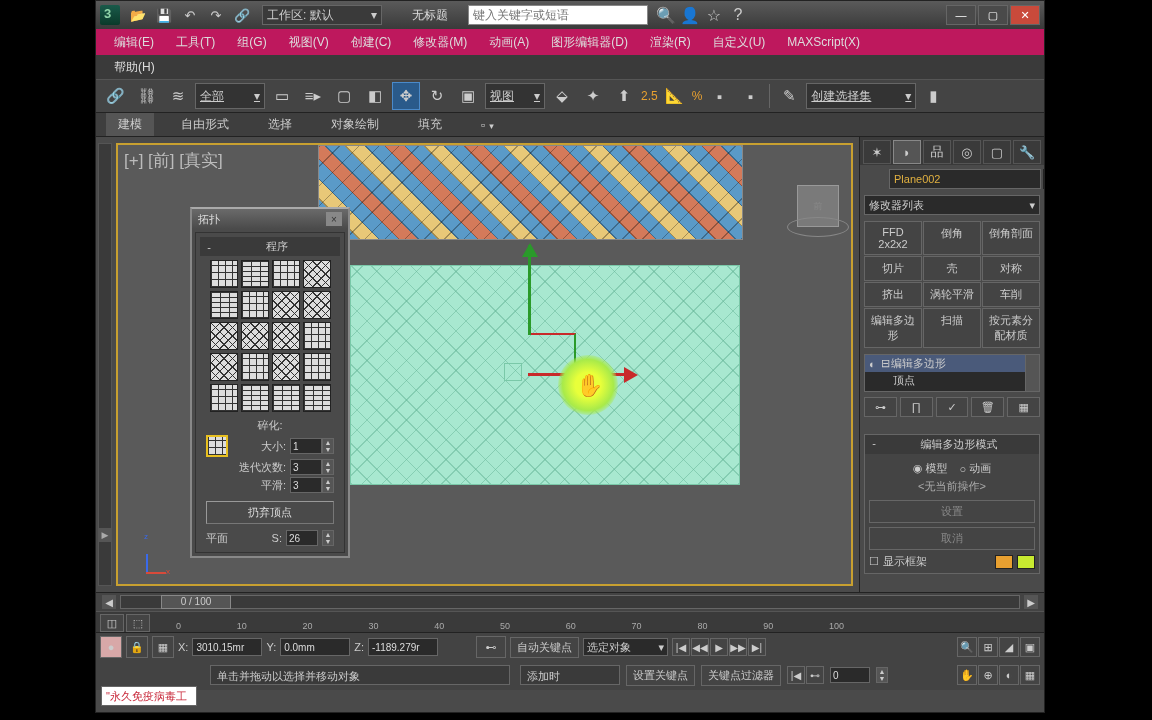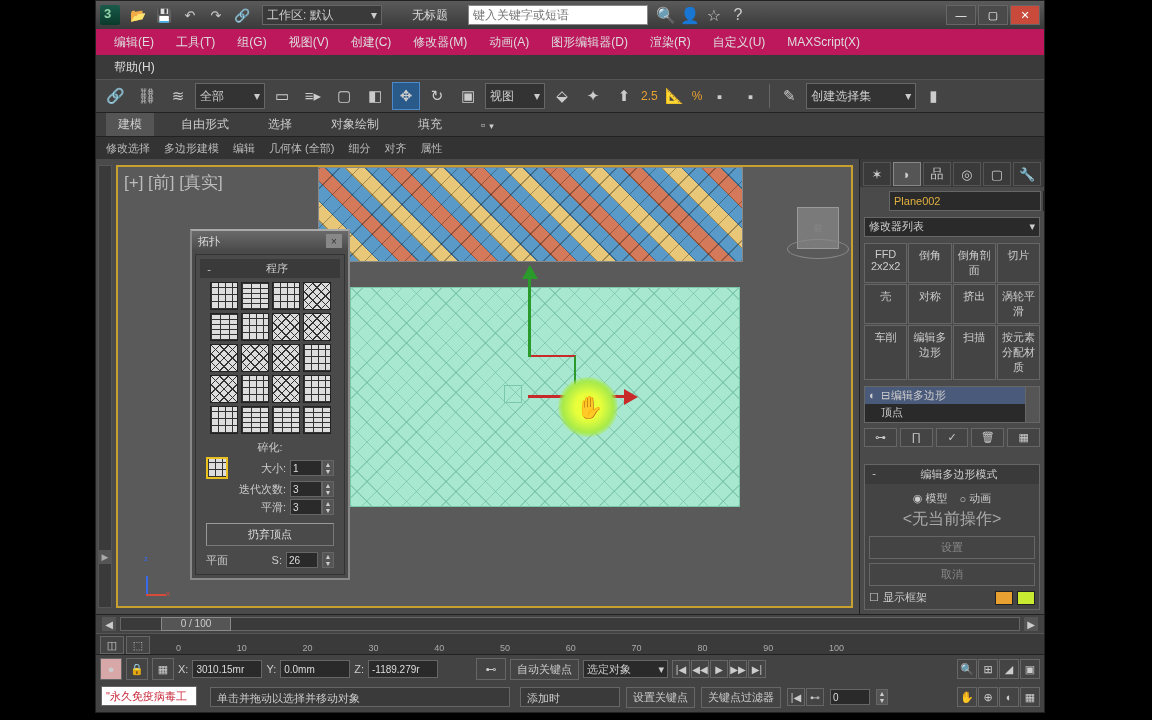--- a/index.html
+++ b/index.html
@@ -21,21 +21,21 @@
 .win-close { background:#c94a3b; }
 
 .menubar { height:26px; background:#be185d; display:flex; align-items:center; padding:0 8px; gap:2px; }
 .menubar2 { height:24px; background:#3a3a3a; display:flex; align-items:center; padding:0 8px; }
 .menu-item { color:#ddd; font-size:12px; padding:3px 10px; }
 
 .maintoolbar { height:34px; background:#444; border-top:1px solid #555; border-bottom:1px solid #222; display:flex; align-items:center; padding:0 6px; gap:3px; }
 .tb-btn { width:28px; height:28px; display:flex; align-items:center; justify-content:center; color:#ccc; border:1px solid transparent; font-size:15px; }
 .tb-btn.active { background:#2a5a8a; border:1px solid #4a8aca; }
 .tb-sep { width:1px; height:24px; background:#666; margin:0 2px; }
-.tb-drop { background:#333; border:1px solid #666; color:#ccc; font-size:12px; height:22px; padding:12px 4px; display:flex; align-items:center; justify-content:space-between; }
+.tb-drop { background:#333; border:1px solid #666; color:#ccc; font-size:12px; height:22px; padding:12px 4px; display:flex; align-items:center; justify-content:space-between;text-decoration:underline; }
 
 .ribbon { height:24px; background:#3e3e3e; display:flex; align-items:center; padding:0 10px; gap:15px; border-bottom:1px solid #222; }
 .ribbon-tab { color:#ccc; font-size:12px; padding:3px 12px; }
 .ribbon-tab.active { background:#555; }
 .ribbon2 { height:22px; background:#333; display:flex; align-items:center; padding:0 4px; gap:2px; }
 .ribbon2 span { color:#bbb; font-size:11px; padding:2px 6px; }
 
 .work-area { position:relative; height: calc(100% - 28px - 26px - 24px - 34px - 24px - 22px - 98px); display:flex; }
 .viewport-region { flex:1; padding:6px 6px 6px 20px; background:#4a4a4a; position:relative; }
 .left-bar { position:absolute; left:2px; top:6px; width:14px; height:calc(100% - 12px); background:#3a3a3a; border:1px solid #555; }
@@ -106,36 +106,36 @@
 
 
 .cmd-panel { width:185px; background:#4a4a4a; border-left:1px solid #222; display:flex; flex-direction:column; }
 .cmd-tabs { height:28px; display:flex; padding:3px; gap:2px; background:#3a3a3a; }
 .cmd-tab { flex:1; height:24px; display:flex; align-items:center; justify-content:center; color:#ccc; border:1px solid #555; font-size:13px; }
 .cmd-tab.active { background:#555; border-color:#888; }
 .obj-name { margin:4px; display:flex;padding-left:25px; }
 .obj-name input { flex:1; background:#2a2a2a; border:1px solid #666; color:#e0b040; font-size:11px; padding:2px 4px; height:20px; }
 .obj-color { width:20px; height:20px; background:#2aea2a; border:1px solid #222; margin-left:2px; }
 .mod-drop { margin:2px 4px; background:#2a2a2a; border:1px solid #666; color:#ccc; font-size:11px; height:20px; display:flex; align-items:center; padding:0 4px; justify-content:space-between; }
-.mod-buttons { display:grid; grid-template-columns:1fr 1fr 1fr 1fr; gap:1px; margin:4px; }
+.mod-buttons { display:grid; grid-template-columns:1fr 1fr 1fr; gap:1px; margin:4px; }
 .mod-btn { background:#444; border:1px solid #666; color:#ccc; font-size:11px; padding:4px 2px; text-align:center; }
 .mod-stack { margin:2px 4px; background:#2a2a2a; border:1px solid #666; height:38px; color:#ccc; font-size:11px; position:relative; }
 .mod-stack-row { display:flex; align-items:center; padding:1px 4px; }
 .mod-stack-row.sel { background:#4a5a7a; }
 .mod-stack-scroll { position:absolute; right:0; top:0; width:14px; height:100%; background:#555; border-left:1px solid #666; }
 .stack-tools { display:flex; gap:3px; margin:3px 4px; height:20px; }
 .stack-tools span { flex:1; background:#444; border:1px solid #666; display:flex; align-items:center; justify-content:center; color:#ccc; font-size:11px; }
 .rollout { margin:4px 4px; border:1px solid #666; background:#444; }
 .rollout-hdr { background:#3a3a3a; color:#ccc; font-size:11px; text-align:center; padding:2px; display:flex; }
 .rollout-hdr .coll { width:14px; }
 .rollout-hdr .lbl { flex:1; }
 .rollout-body { padding:4px; color:#ccc; font-size:11px; }
 .radio-row { display:flex; gap:12px; justify-content:center; margin:3px 0; }
 .radio-row label { display:flex; align-items:center; gap:3px; }
-.brk { text-align:center; color:#aaa; margin:3px 0; font-size:16px; }
+.brk { text-align:center; color:#aaa; margin:3px 0; font-size:11px; }
 .commit-row { display:flex; gap:4px; margin-top:6px;flex-direction:column; }
 .commit-row button { flex:1; background:#444; border:1px solid #666; color:#888; font-size:11px; padding:3px; }
 .chk-row { display:flex; align-items:center; gap:4px; margin-top:4px; }
 .color-sw { width:18px; height:14px; border:1px solid #222; }
 
 
 .bottom-region { height:98px; background:#434343; border-top:1px solid #222; }
 .timeslider { height:18px; display:flex; align-items:center; padding:0 6px; }
 .ts-track { flex:1; height:14px; background:#3a3a3a; border:1px solid #666; position:relative; margin:0 4px; }
 .ts-thumb { position:absolute; left:40px; top:-1px; width:70px; height:14px; background:#555; border:1px solid #888; color:#ccc; font-size:10px; text-align:center; }
@@ -248,29 +248,20 @@
     <span class="tb-btn">▮</span>
   </div>
 
   <div class="ribbon">
     <span class="ribbon-tab active">建模</span>
     <span class="ribbon-tab">自由形式</span>
     <span class="ribbon-tab">选择</span>
     <span class="ribbon-tab">对象绘制</span>
     <span class="ribbon-tab">填充</span>
     <span class="ribbon-tab tri-down">▫</span>
-  </div>
-  <div class="ribbon2">
-    <span>修改选择</span>
-    <span>多边形建模</span>
-    <span>编辑</span>
-    <span>几何体 (全部)</span>
-    <span>细分</span>
-    <span>对齐</span>
-    <span>属性</span>
   </div>
 
   <div class="work-area">
     <div class="viewport-region">
       <div class="left-bar"></div>
       <div class="play-tri">▶</div>
       <div class="viewport active">
         <span class="vp-label">[+] [前] [真实]</span>
         <div class="viewcube">前</div>
         <div class="viewcube-ring"></div>
@@ -398,21 +389,21 @@
         <div class="mod-btn">编辑多边形</div>
         <div class="mod-btn">扫描</div>
         <div class="mod-btn">按元素分配材质</div>
       </div>
       <div class="mod-stack">
         <div class="mod-stack-row sel">
             <span style="width:12px">◐</span>
             <span style="width:10px">⊟</span>
             <span>编辑多边形</span>
           </div>
-        <div class="mod-stack-row" style="padding-left:16px">
+        <div class="mod-stack-row" style="padding-left:28px">
             <span>顶点</span>
           </div>
         <div class="mod-stack-scroll"></div>
       </div>
       <div class="stack-tools">
         <span>⊶</span>
         <span>∏</span>
         <span>✓</span>
         <span>🗑</span>
         <span>▦</span>

